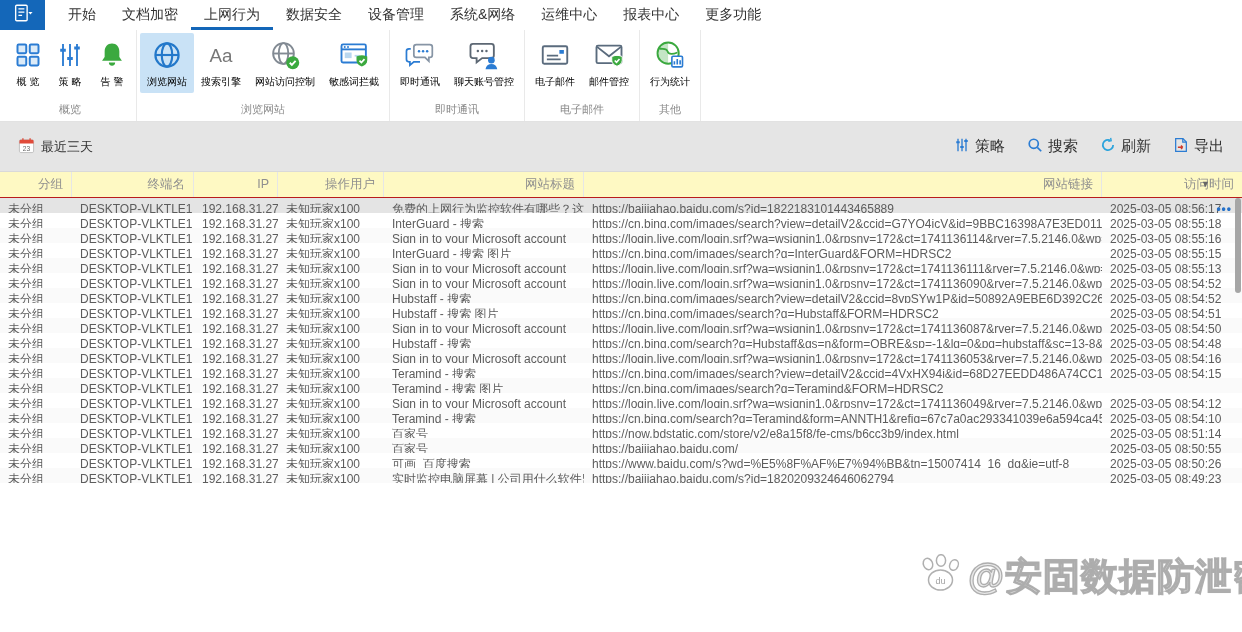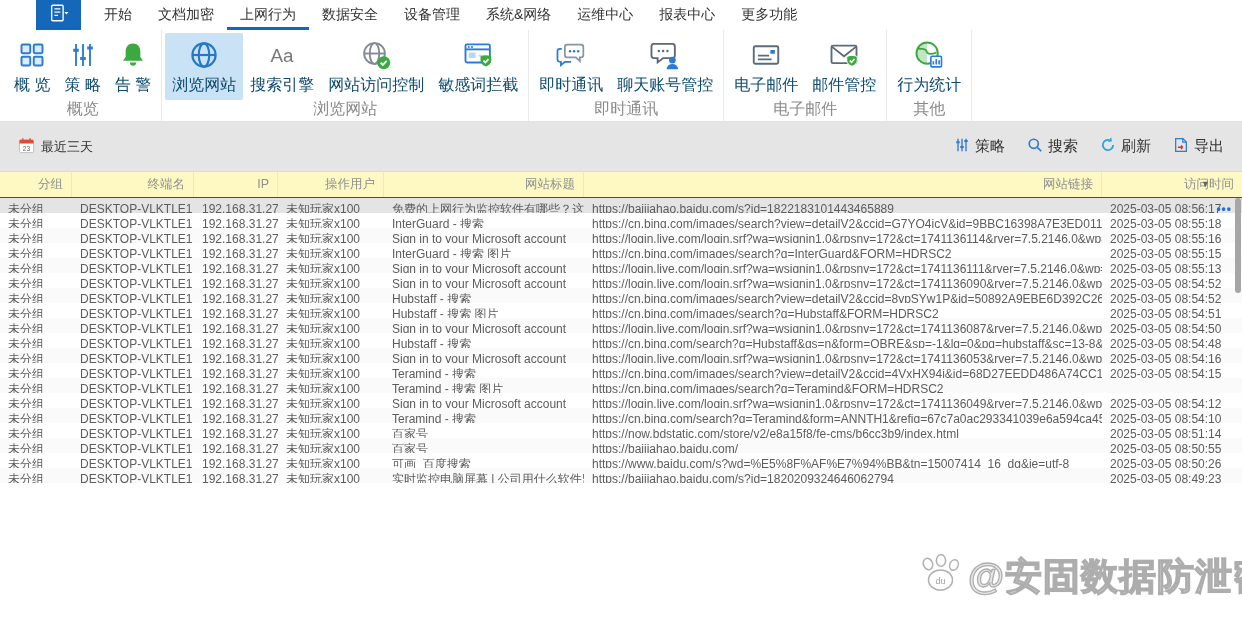--- a/index.html
+++ b/index.html
@@ -1,35 +1,35 @@
 <!DOCTYPE html>
 <html><head>
 <meta charset="utf-8">
 <style>
   * { box-sizing: border-box; margin: 0; padding: 0; }
   html,body { width:1242px; height:632px; overflow:hidden; background:#fff;
     font-family:"Liberation Sans","DejaVu Sans",sans-serif; position:relative; }
 
   
-  .menubar { height:30px; display:flex; align-items:stretch; background:#fff;padding-left:36px; }
+  .menubar { height:30px; display:flex; align-items:stretch; background:#fff; }
   .app-btn { width:45px; background:#1467b9; display:flex; align-items:center; justify-content:center; cursor:pointer; }
   .menu { display:flex; margin-left:10px; }
   .menu-item { padding:3px 13px 0; font-size:14px; color:#333; display:flex; align-items:center;
     border-bottom:3px solid transparent; cursor:pointer; white-space:nowrap; }
   .menu-item.active { border-bottom-color:#1366b8; }
 
   
   .ribbon { height:92px; display:flex; border-bottom:1px solid #e2e2e2; padding-left:4px; background:#fff; }
   .rb-group { display:flex; flex-direction:column; border-right:1px solid #e9e9e9; padding:0 3px; }
   .rb-row { display:flex; flex:1; align-items:flex-start; padding-top:3px; }
   .rb-btn { display:flex; flex-direction:column; align-items:center; padding:5px 7px 4px; border-radius:2px; cursor:pointer; }
   .rb-btn.selected { background:#c9e2f6; }
   .rb-btn .ric { height:34px; display:flex; align-items:center; justify-content:center; }
-  .rb-btn .rlb { font-size:16px; color:#0c4a6e; margin-top:3px; white-space:nowrap; }
-  .rb-glabel { text-align:center; font-size:16px; color:#8a8a8a; height:20px; line-height:16px; }
+  .rb-btn .rlb { font-size:10px; color:#000000; margin-top:3px; white-space:nowrap; }
+  .rb-glabel { text-align:center; font-size:11px; color:#8a8a8a; height:20px; line-height:16px; }
 
   
   .toolbar { height:50px; background:#e5e5e5; display:flex; align-items:center;
     padding:0 18px; border-bottom:1px solid #d9d9d9; }
   .tfilter { display:flex; align-items:center; gap:6px; font-size:13px; color:#333; cursor:pointer; }
   .tactions { margin-left:auto; display:flex; gap:22px; }
   .taction { display:flex; align-items:center; gap:5px; font-size:15px; color:#333; cursor:pointer; }
 
   
   .trow { display:grid; grid-template-columns:72px 122px 84px 106px 200px 518px 1fr; position:relative; }

